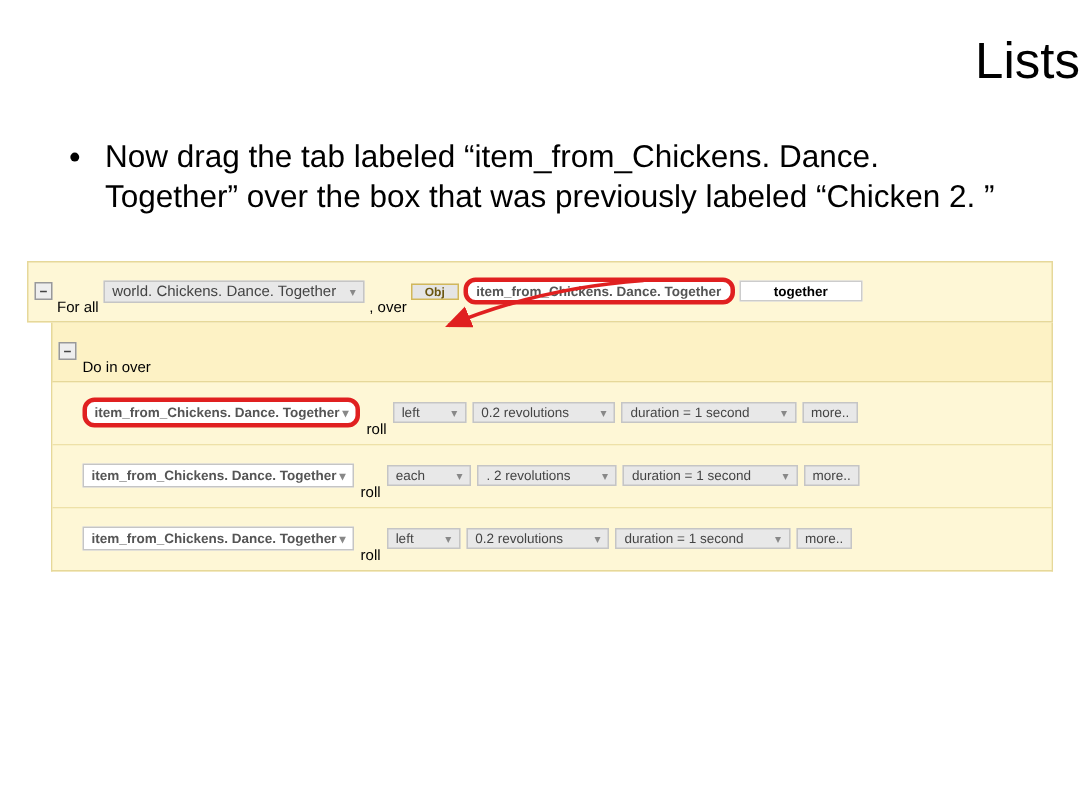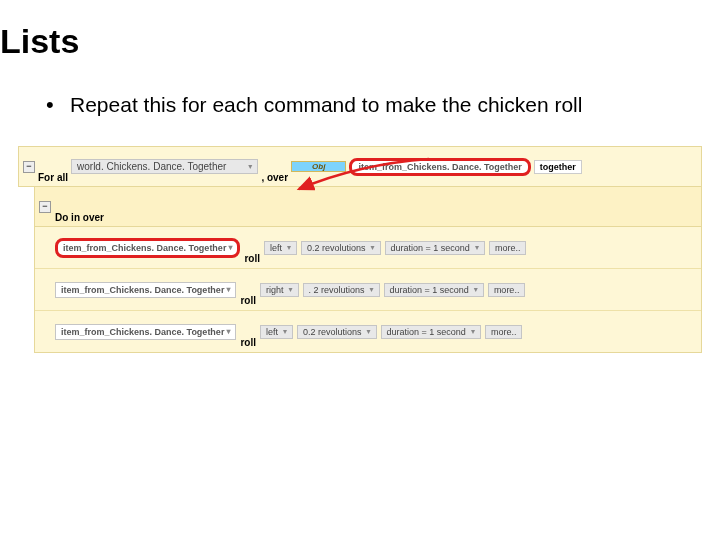--- a/index.html
+++ b/index.html
@@ -6,23 +6,23 @@
   body {
     width: 720px;
     height: 540px;
     background: #fff;
     font-family: Arial, sans-serif;
     color: #000;
     position: relative;
     overflow: hidden;
   }
   .title {
-    text-align: left;
+    text-align: right;
     font-size: 34px;
-    font-weight: bold;
+    font-weight: normal;
     padding-top: 22px;
     padding-bottom: 30px;
   }
   .bullets {
     font-size: 21px;
     line-height: 1.3;
     padding: 0 40px 0 70px;
     margin-bottom: 28px;
   }
   .bullets li {
@@ -58,54 +58,53 @@
     border: 1px solid #999;
     background: #eee;
     display: inline-flex;
     align-items: center;
     justify-content: center;
     font-size: 9px;
     line-height: 1;
     font-weight: bold;
     color: #444;
   }
-  .kw { font-weight: bold; margin-top: 22px; }
+  .kw { font-weight: normal; margin-top: 22px; }
   .param-tile {
     background: #e8e8e8;
     border: 1px solid #c5c5c5;
     padding: 1px 5px;
     display: inline-flex;
     align-items: center;
-    gap: 20px;
+    gap: 7px;
     color: #444;
   }
   .obj-badge {
-    background: #7dd3fc;
+    background: #e5e5e5;
     border: 1px solid #d2b85a;
-    padding: 0 20px;
+    padding: 0 8px;
     font-weight: bold;
     font-size: 8px;
     color: #6a5510;
-    font-style: italic;
   }
   .item-tile-red {
     background: #fff;
     border: 3px solid #e02020;
     border-radius: 8px;
     padding: 1px 6px;
     font-weight: bold;
     font-size: 9px;
     color: #555;
     display: inline-flex;
     align-items: center;
   }
   .together-tile {
     background: #fff;
     border: 1px solid #ccc;
-    padding: 1px 5px;
+    padding: 1px 22px;
     font-weight: bold;
     font-size: 9px;
   }
   .indent-block {
     background: #fdf2c5;
     border: 1px solid #e6d89a;
     border-top: none;
     margin-left: 16px;
   }
   .do-order-row {
@@ -144,38 +143,38 @@
     margin-left: 2px;
   }
   .val-tile {
     background: #e8e8e8;
     border: 1px solid #c5c5c5;
     padding: 1px 5px;
     font-size: 9px;
     color: #444;
     display: inline-flex;
     align-items: center;
-    gap: 3px;
+    gap: 19px;
   }
   .ital { }
 
   
   .arrow {
     position: absolute;
     pointer-events: none;
   }
   .arrow svg { overflow: visible; }
 </style>
 </head>
 <body>
 
 <h1 class="title">Lists</h1>
 
 <ul class="bullets">
-  <li>Repeat this for each command to make the chicken roll</li>
+  <li>Now drag the tab labeled “item_from_Chickens. Dance. Together” over the box that was previously labeled “Chicken 2. ”</li>
 </ul>
 
 <div class="alice-wrap">
 
   <div class="forall-row">
     <span class="btn-sq">−</span>
     <span class="kw">For all</span>
     <span class="param-tile">
       <span>world. Chickens. Dance. Together</span>
       <span class="dd">▾</span>
@@ -226,21 +225,21 @@
       <span class="val-tile">more..</span>
     </div>
 
     <div class="cmd-row">
       <span class="cmd-tile">
         <span>item_from_Chickens. Dance. Together</span>
         <span class="dd">▾</span>
       </span>
       <span class="kw">roll</span>
       <span class="val-tile">
-        <span>right</span>
+        <span>each</span>
         <span class="dd">▾</span>
       </span>
       <span class="val-tile">
         <span>. 2 revolutions</span>
         <span class="dd">▾</span>
       </span>
       <span class="val-tile">
         <span class="ital">duration = 1 second</span>
         <span class="dd">▾</span>
       </span>

